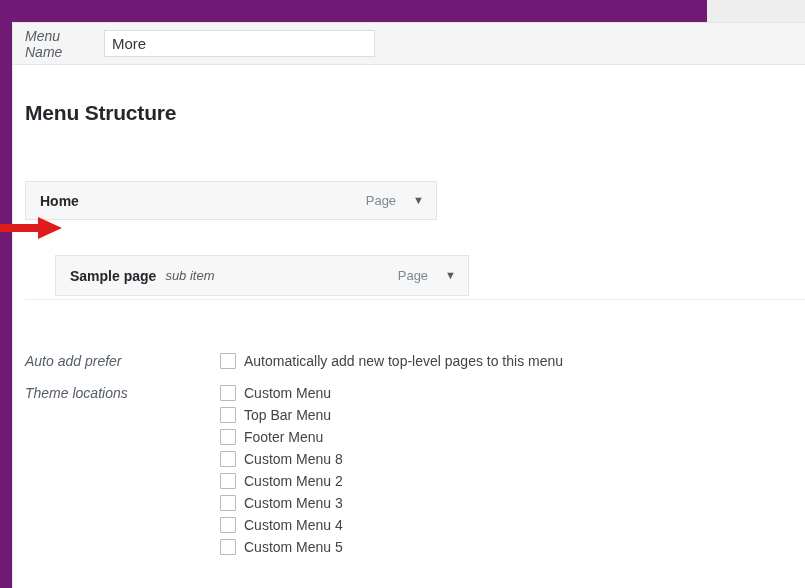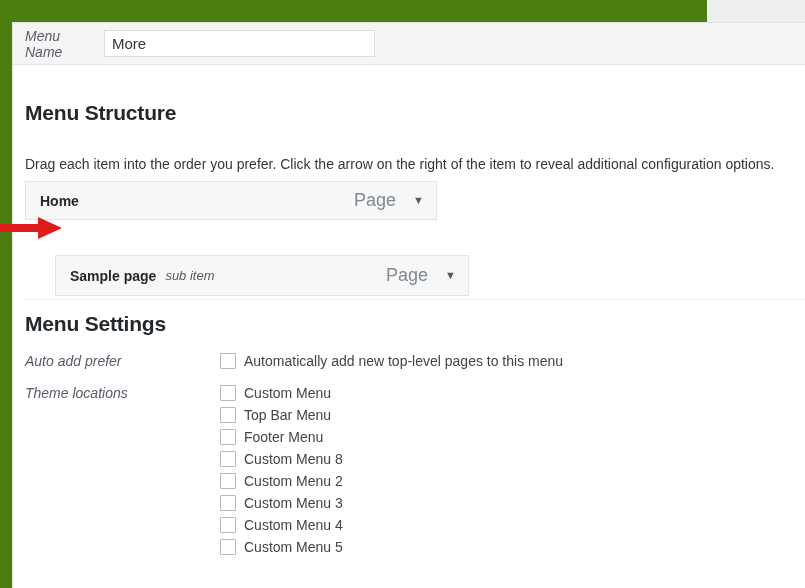--- a/index.html
+++ b/index.html
@@ -12,21 +12,21 @@
     overflow: hidden;
     background: #eeeeee;
     font-family: "Liberation Sans", sans-serif;
     -webkit-font-smoothing: antialiased;
   }
 
   #screen {
     position: relative;
     width: 707px;
     height: 588px;
-    background: #4d7c0f;
+    background: #701a75;
   }
 
   
   .panel {
     position: absolute;
     left: 12px;
     top: 22px;
     width: 793px;
     height: 566px;
     background: #ffffff;
@@ -143,21 +143,21 @@
     color: #5a5a5a;
     margin-left: 9px;
     white-space: nowrap;
   }
   .mi-right {
     margin-left: auto;
     display: flex;
     align-items: center;
   }
   .mi-type {
-    font-size: 18px;
+    font-size: 13px;
     color: #7e8993;
   }
   .mi-toggle {
     margin-left: 17px;
     font-size: 11px;
     color: #555d66;
     line-height: 1;
   }
 
   
@@ -237,21 +237,20 @@
 
     <div class="menu-name-bar">
       <span class="menu-name-label">Menu Name</span>
       <input class="menu-name-input" type="text" value="More" style="">
     </div>
 
     <div class="panel-body">
 
       <h2 class="section-title" id="structure-title">Menu Structure</h2>
 
-      <p class="section-desc">Drag each item into the order you prefer. Click the arrow on the right of the item to reveal additional configuration options.</p>
 
       <div class="menu-items">
 
         <div class="menu-item top-level">
           <span class="mi-title">Home</span>
           <span class="mi-right">
             <span class="mi-type">Page</span>
             <span class="mi-toggle">▼</span>
           </span>
         </div>
@@ -262,21 +261,20 @@
           <span class="mi-right">
             <span class="mi-type">Page</span>
             <span class="mi-toggle">▼</span>
           </span>
         </div>
 
       </div>
 
       <div class="divider"></div>
 
-      <h2 class="section-title" id="settings-title">Menu Settings</h2>
 
       <div class="settings">
 
         <div class="settings-row">
           <div class="settings-label">Auto add prefer</div>
           <div class="settings-fields">
             <label class="cb-row">
               <span class="cb-box"></span>
               <span class="cb-label">Automatically add new top-level pages to this menu</span>
             </label>

